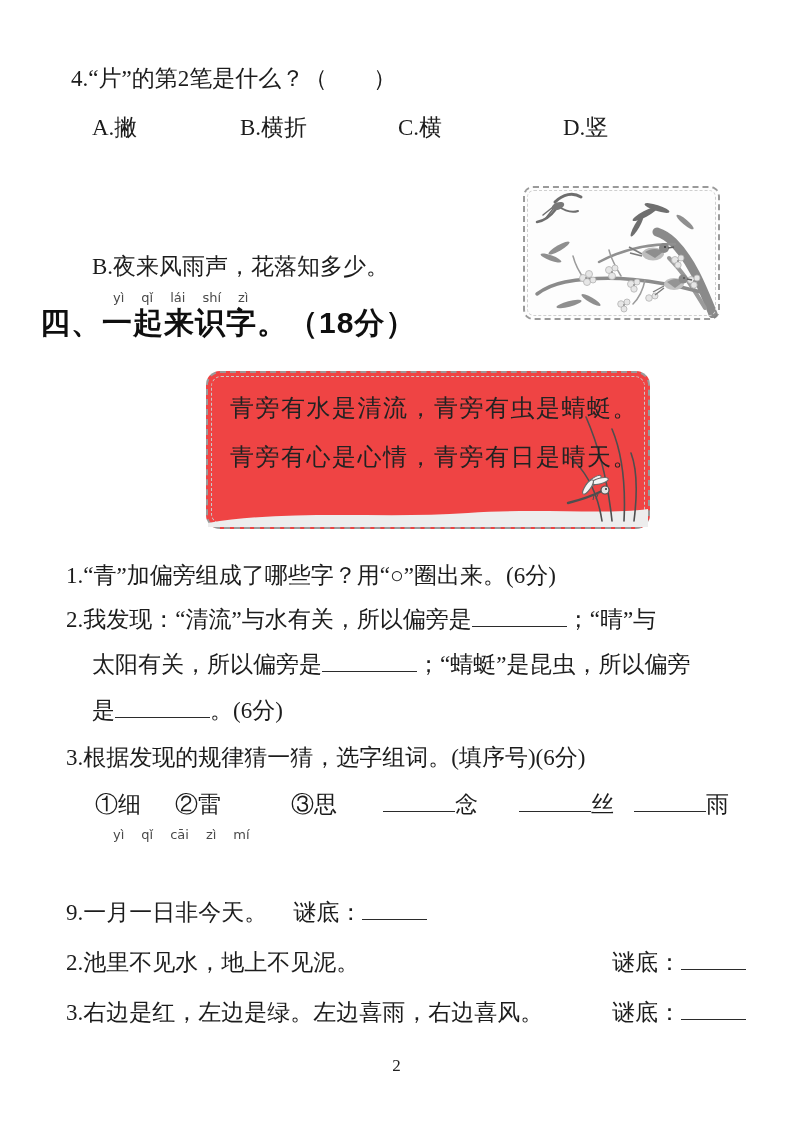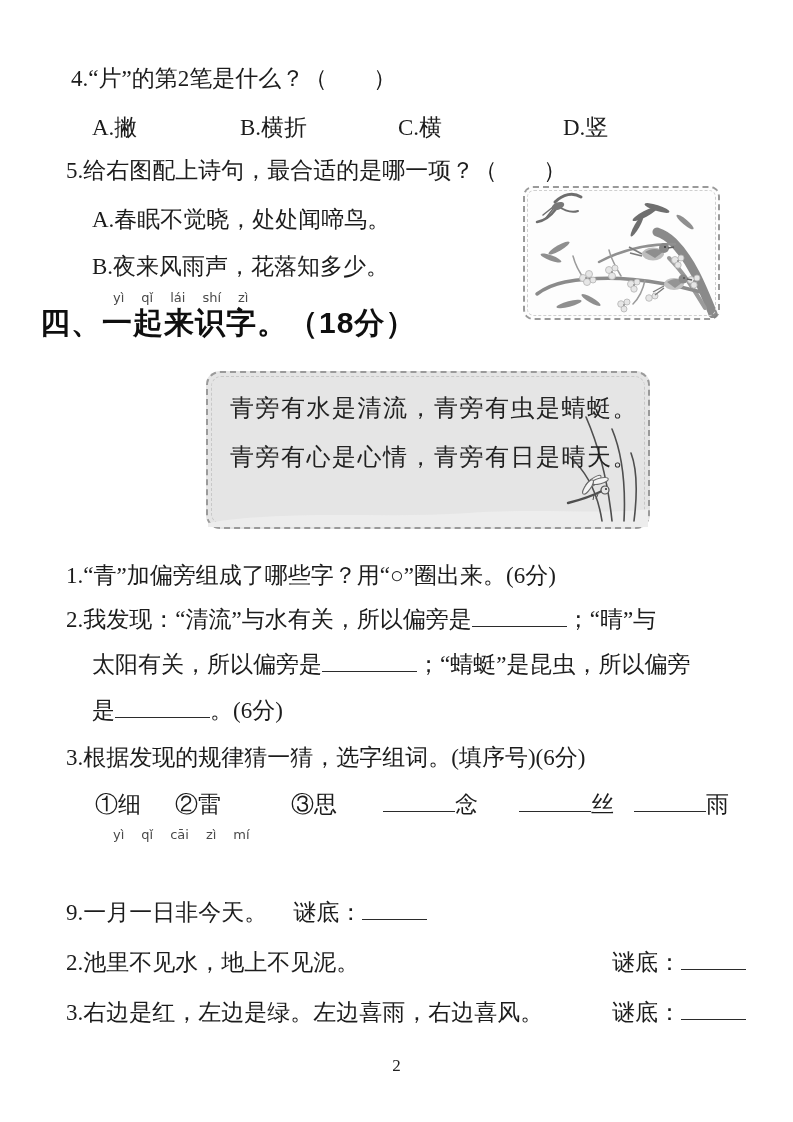--- a/index.html
+++ b/index.html
@@ -17,21 +17,21 @@
   .optrow span{position:absolute;top:0;font-size:23px;}
   .oA{left:92px}.oB{left:240px}.oC{left:398px}.oD{left:563px}
   .imgbox{
     top:186px;left:523px;width:193px;height:130px;
     border:2px dashed #9a9a9a;border-radius:10px;background:#fdfdfd;
   }
   .imgbox::after{content:"";position:absolute;inset:2px;border:1px dashed #cfcfcf;border-radius:7px;pointer-events:none;}
   .imgbox svg{position:absolute;inset:0;}
   .kbox{
     top:371px;left:206px;width:444px;height:158px;
-    border:2px dashed #9a9a9a;border-radius:14px;background:#e5e5e5;box-sizing:border-box;
+    border:2px dashed #9a9a9a;border-radius:14px;background:#ef4444;box-sizing:border-box;
   }
   .kbox::after{content:"";position:absolute;inset:3px;border:1px dashed #c8c8c8;border-radius:10px;pointer-events:none;}
   .kdecor{position:absolute;inset:0;width:100%;height:100%;z-index:1;}
   .klines{position:relative;z-index:2;padding:11px 0 0 22px;}
   .kline{font-size:24px;line-height:49px;color:#222222;letter-spacing:1.5px;white-space:nowrap;}
   .c2{margin-left:34px}.c3{margin-left:70px}
   .g1{margin-left:46px}.g2{margin-left:41px}.g3{margin-left:20px}
   .riddle{left:66px;width:690px;font-size:23px;}
   .r-ans-abs{position:absolute;left:546px;top:0;}
   .r-ans-inline{margin-left:26px;}
@@ -43,22 +43,20 @@
 <div class="page">
 
   <div class="abs q" style="top:64px;left:71px">4.“片”的第2笔是什么？（　　）</div>
   <div class="abs optrow" style="top:112px;left:0;width:793px;height:30px">
     <span class="oA">A.撇</span>
     <span class="oB">B.横折</span>
     <span class="oC">C.横</span>
     <span class="oD">D.竖</span>
   </div>
 
-  <div class="abs q" style="top:156px;left:66px">5.给右图配上诗句，最合适的是哪一项？（　　）</div>
-  <div class="abs q" style="top:205px;left:92px">A.春眠不觉晓，处处闻啼鸟。</div>
   <div class="abs q" style="top:252px;left:92px">B.夜来风雨声，花落知多少。</div>
 
   <div class="abs imgbox">
     <svg viewBox="0 0 193 130">
 
       <g stroke="#6e6e6e" fill="none" stroke-linecap="round">
         <path d="M30,14 C38,6 48,4 56,9" stroke-width="3"></path>
         <path d="M31,21 C25,29 18,33 12,34" stroke-width="2.5"></path>
         <path d="M33,18 C40,23 47,25 53,23" stroke-width="2"></path>
         <path d="M28,19 L18,27 M28,21 L21,30" stroke-width="1.5"></path>

